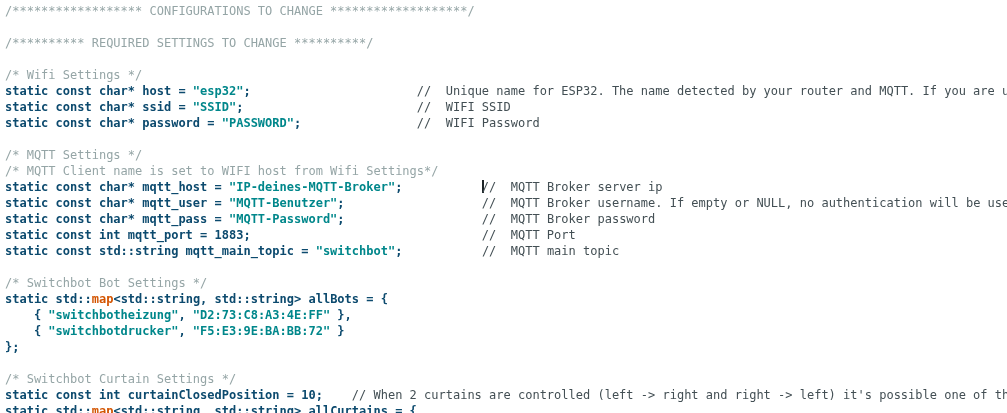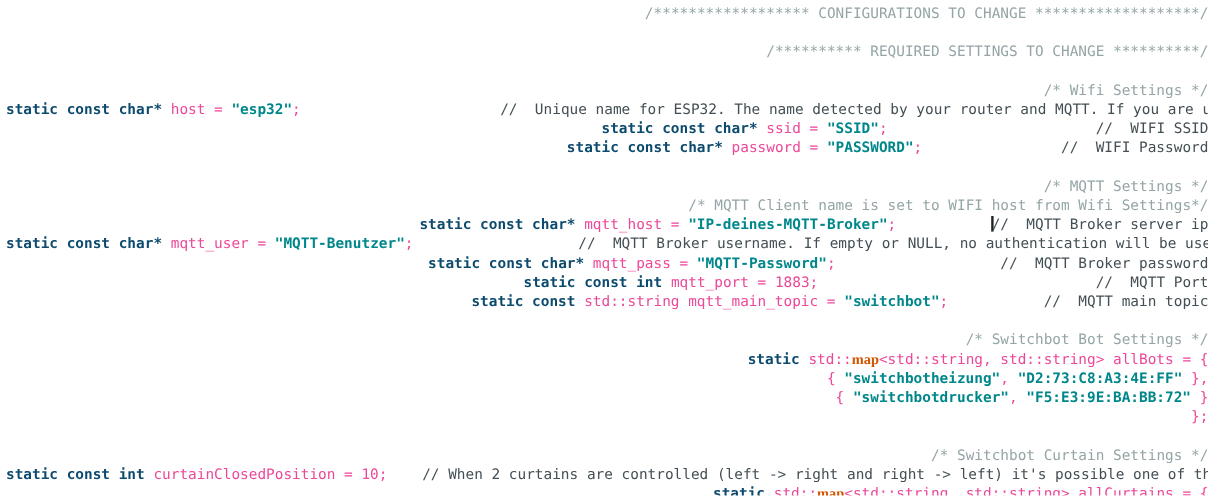--- a/index.html
+++ b/index.html
@@ -10,27 +10,26 @@
   }
   .code-area {
     box-sizing: border-box;
     width: 1007px; height: 413px;
     padding: 3px 0 0 5px;
     font-family: "DejaVu Sans Mono", "Liberation Mono", monospace;
     font-size: 12px;
     line-height: 16px;
     white-space: pre;
     overflow: hidden;
-    text-align: right;
   }
   .line { height: 16px; }
   .k  { color: #0c4a6e; font-weight: bold; }   
-  .p  { color: #ec4899; font-weight: normal; }   
+  .p  { color: #0c4a6e; font-weight: bold; }   
   .s  { color: #00878B; font-weight: bold; }   
-  .f  { color: #D35400; font-weight: bold; font-family: Liberation Serif, serif; }   
+  .f  { color: #D35400; font-weight: bold; }   
   .c1 { color: #95a5a6; font-weight: normal; } 
   .c2 { color: #434f54; font-weight: normal; } 
   .caret {
     display: inline-block;
     width: 0; height: 13px;
     border-left: 2px solid #1c2326;
     margin-right: -2px;
     vertical-align: -2px;
   }
 </style>

